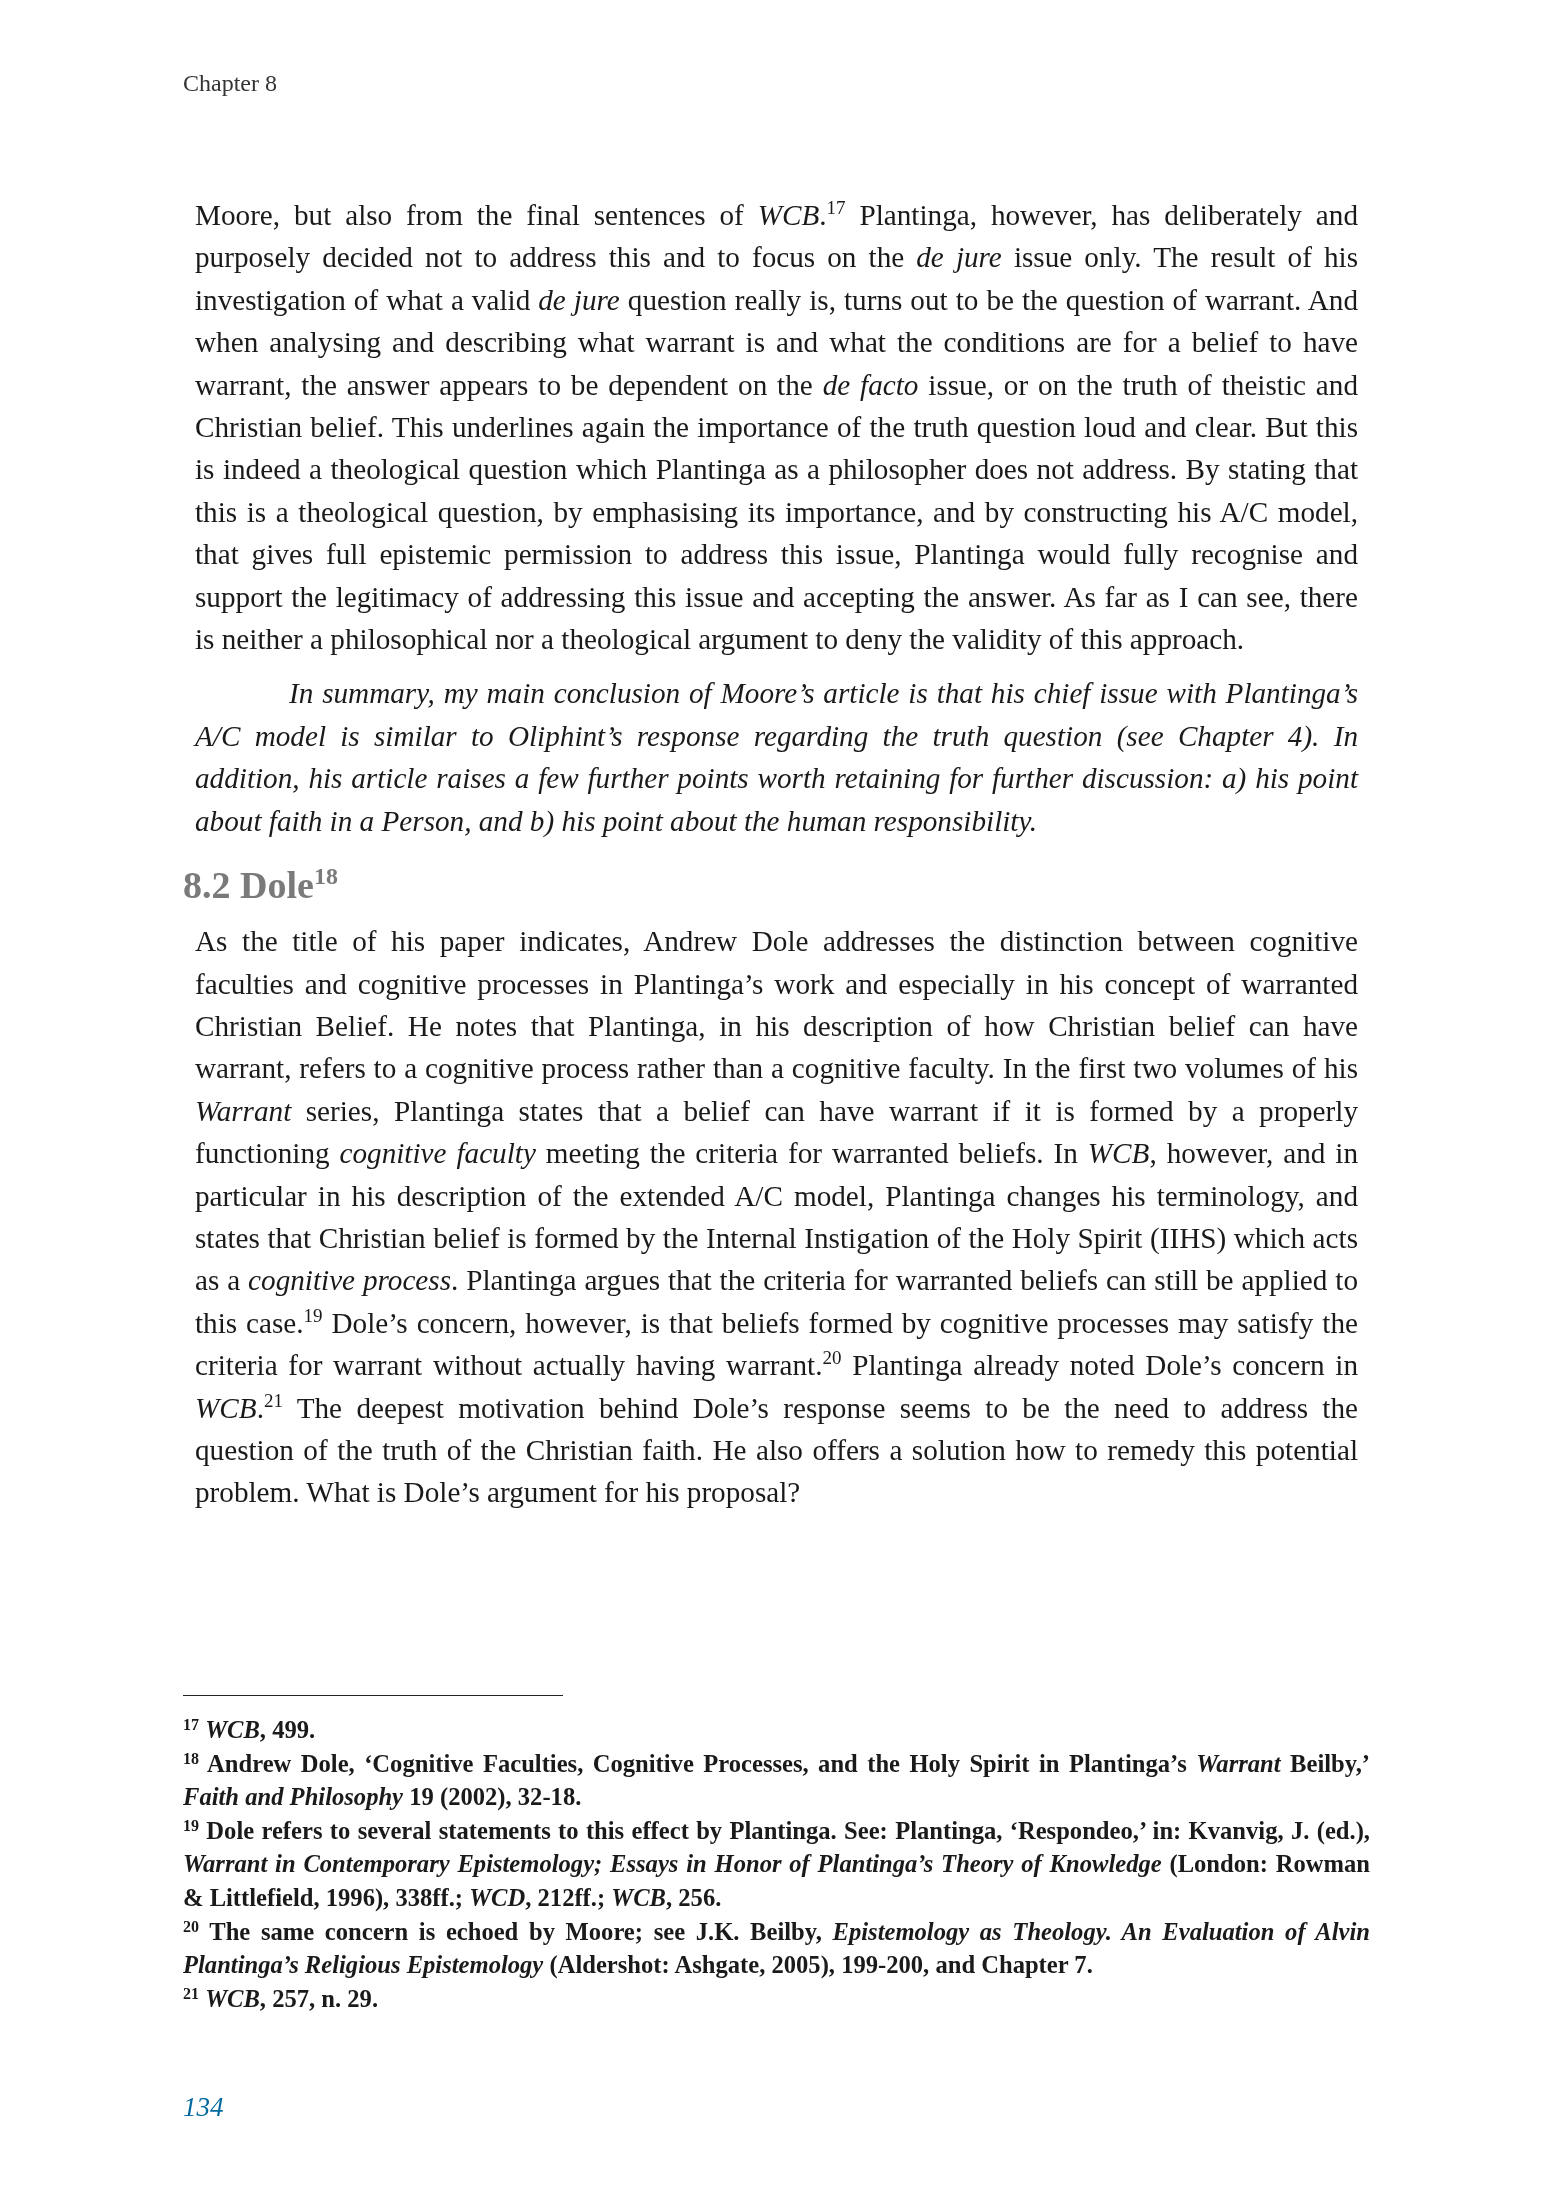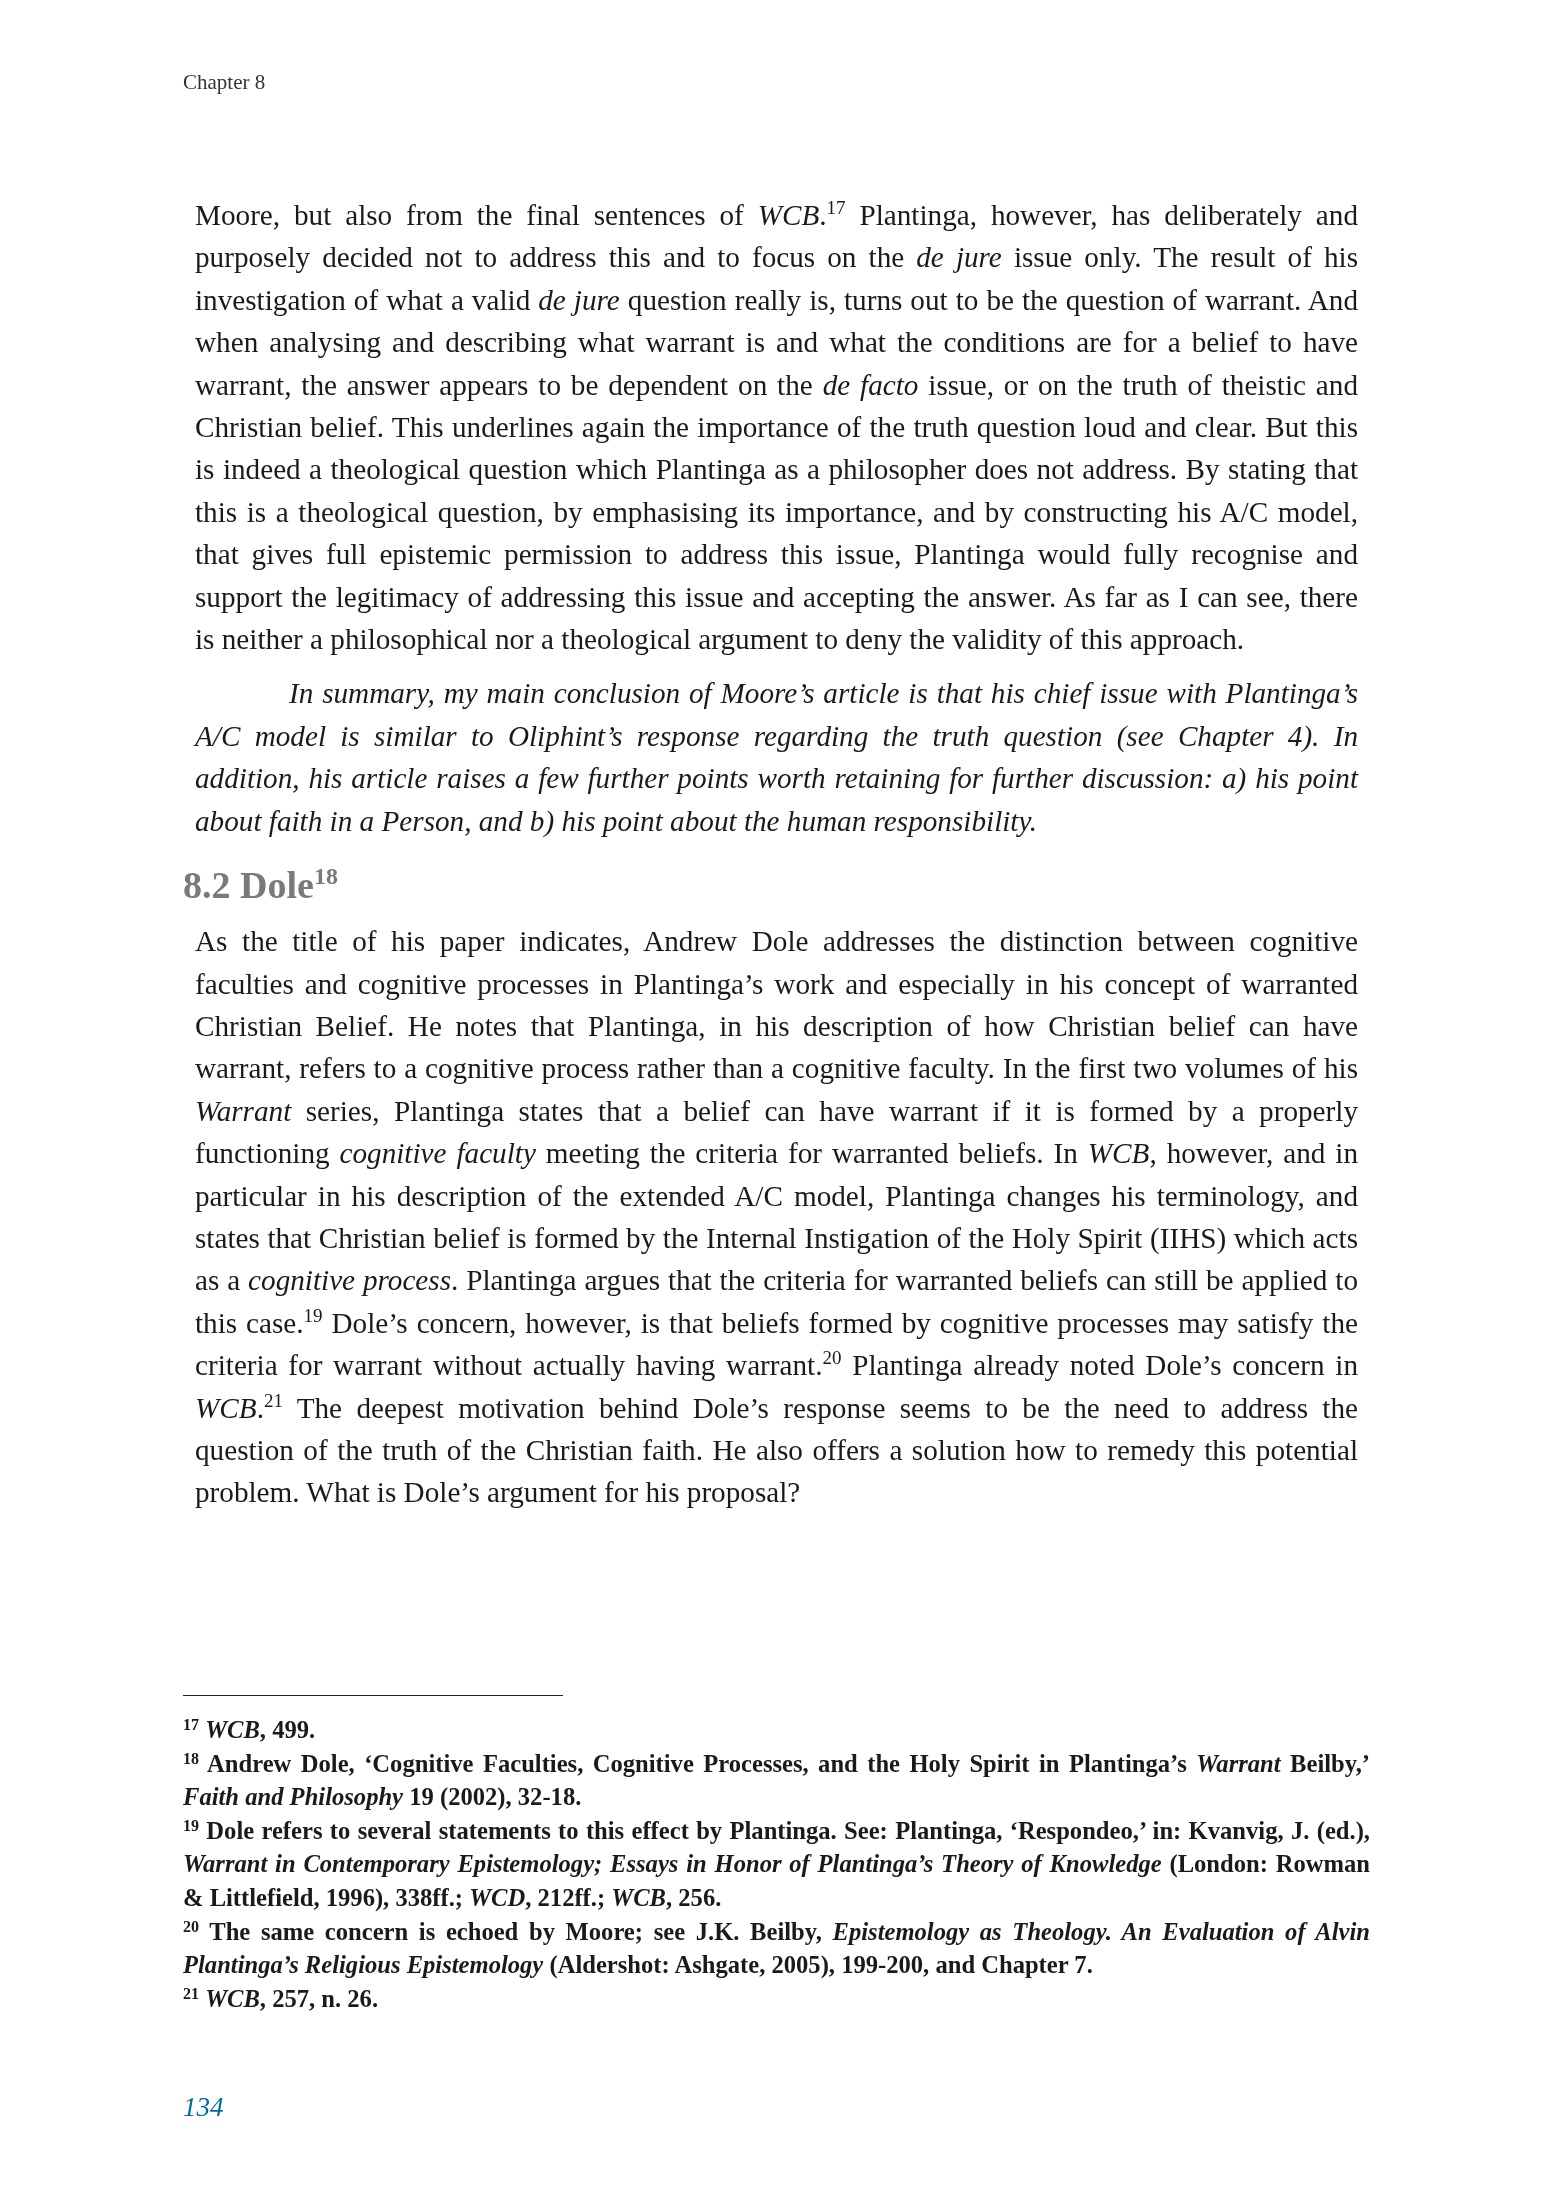--- a/index.html
+++ b/index.html
@@ -1,18 +1,18 @@
 <!DOCTYPE html>
 <html><head>
 <meta charset="utf-8">
 <style>
   html, body { margin: 0; padding: 0; background: #ffffff; }
   body { width: 1555px; height: 2196px; position: relative; overflow: hidden;
          font-family: "Liberation Serif", "DejaVu Serif", serif; color: #1a1a1a; }
-  .running-head { position: absolute; left: 183px; top: 70px; font-size: 21px; color: #333; }
+  .running-head { position: absolute; left: 183px; top: 70px; font-size: 24px; color: #333; }
   .body-text { position: absolute; left: 183px; top: 182px; width: 1187px;
                font-size: 29.2px; line-height: 42.4px; text-align: justify; hyphens: none; }
   .body-text p { margin: 12px; }
   .body-text p.indent { text-indent: 94px; font-style: italic; }
   .section-heading { font-size: 38px; font-weight: bold; color: #7a7a7a; margin-top: 20px; line-height: 46px; }
   .section-heading sup { font-size: 24px; vertical-align: 14px; line-height: 0; }
   sup.fnref { font-size: 19px; vertical-align: 11px; line-height: 0; }
   .footnote-rule { position: absolute; left: 183px; top: 1695px; width: 380px; height: 0;
                    border-top: 1.6px solid #222; }
   .footnotes { position: absolute; left: 183px; top: 1713px; width: 1187px;
@@ -37,16 +37,16 @@
   <p><span>As the title of his paper indicates, Andrew Dole addresses the distinction between cognitive faculties and cognitive processes in Plantinga’s work and especially in his concept of warranted Christian Belief. He notes that Plantinga, in his description of how Christian belief can have warrant, refers to a cognitive process rather than a cognitive faculty. In the first two volumes of his </span><i>Warrant</i><span> series, Plantinga states that a belief can have warrant if it is formed by a properly functioning </span><i>cognitive faculty</i><span> meeting the criteria for warranted beliefs. In </span><i>WCB</i><span>, however, and in particular in his description of the extended A/C model, Plantinga changes his terminology, and states that Christian belief is formed by the Internal Instigation of the Holy Spirit (IIHS) which acts as a </span><i>cognitive process</i><span>. Plantinga argues that the criteria for warranted beliefs can still be applied to this case.</span><sup class="fnref">19</sup><span> Dole’s concern, however, is that beliefs formed by cognitive processes may satisfy the criteria for warrant without actually having warrant.</span><sup class="fnref">20</sup><span> Plantinga already noted Dole’s concern in </span><i>WCB</i><span>.</span><sup class="fnref">21</sup><span> The deepest motivation behind Dole’s response seems to be the need to address the question of the truth of the Christian faith. He also offers a solution how to remedy this potential problem. What is Dole’s argument for his proposal?</span></p>
 </div>
 
 <div class="footnote-rule"></div>
 
 <div class="footnotes">
   <p><sup>17</sup> <i>WCB</i><span>, 499.</span></p>
   <p><sup>18</sup><span> Andrew Dole, ‘Cognitive Faculties, Cognitive Processes, and the Holy Spirit in Plantinga’s </span><i>Warrant</i><span> Beilby,’ </span><i>Faith and Philosophy</i><span> 19 (2002), 32-18.</span></p>
   <p><sup>19</sup><span> Dole refers to several statements to this effect by Plantinga. See: Plantinga, ‘Respondeo,’ in: Kvanvig, J. (ed.), </span><i>Warrant in Contemporary Epistemology; Essays in Honor of Plantinga’s Theory of Knowledge</i><span> (London: Rowman &amp; Littlefield, 1996), 338ff.; </span><i>WCD</i><span>, 212ff.; </span><i>WCB</i><span>, 256.</span></p>
   <p><sup>20</sup><span> The same concern is echoed by Moore; see J.K. Beilby, </span><i>Epistemology as Theology. An Evaluation of Alvin Plantinga’s Religious Epistemology</i><span> (Aldershot: Ashgate, 2005), 199-200, and Chapter 7.</span></p>
-  <p><sup>21</sup> <i>WCB</i><span>, 257, n. 26.</span></p>
+  <p><sup>21</sup> <i>WCB</i><span>, 257, n. 29.</span></p>
 </div>
 
 <div class="page-number">134</div>
 
 </body></html>

